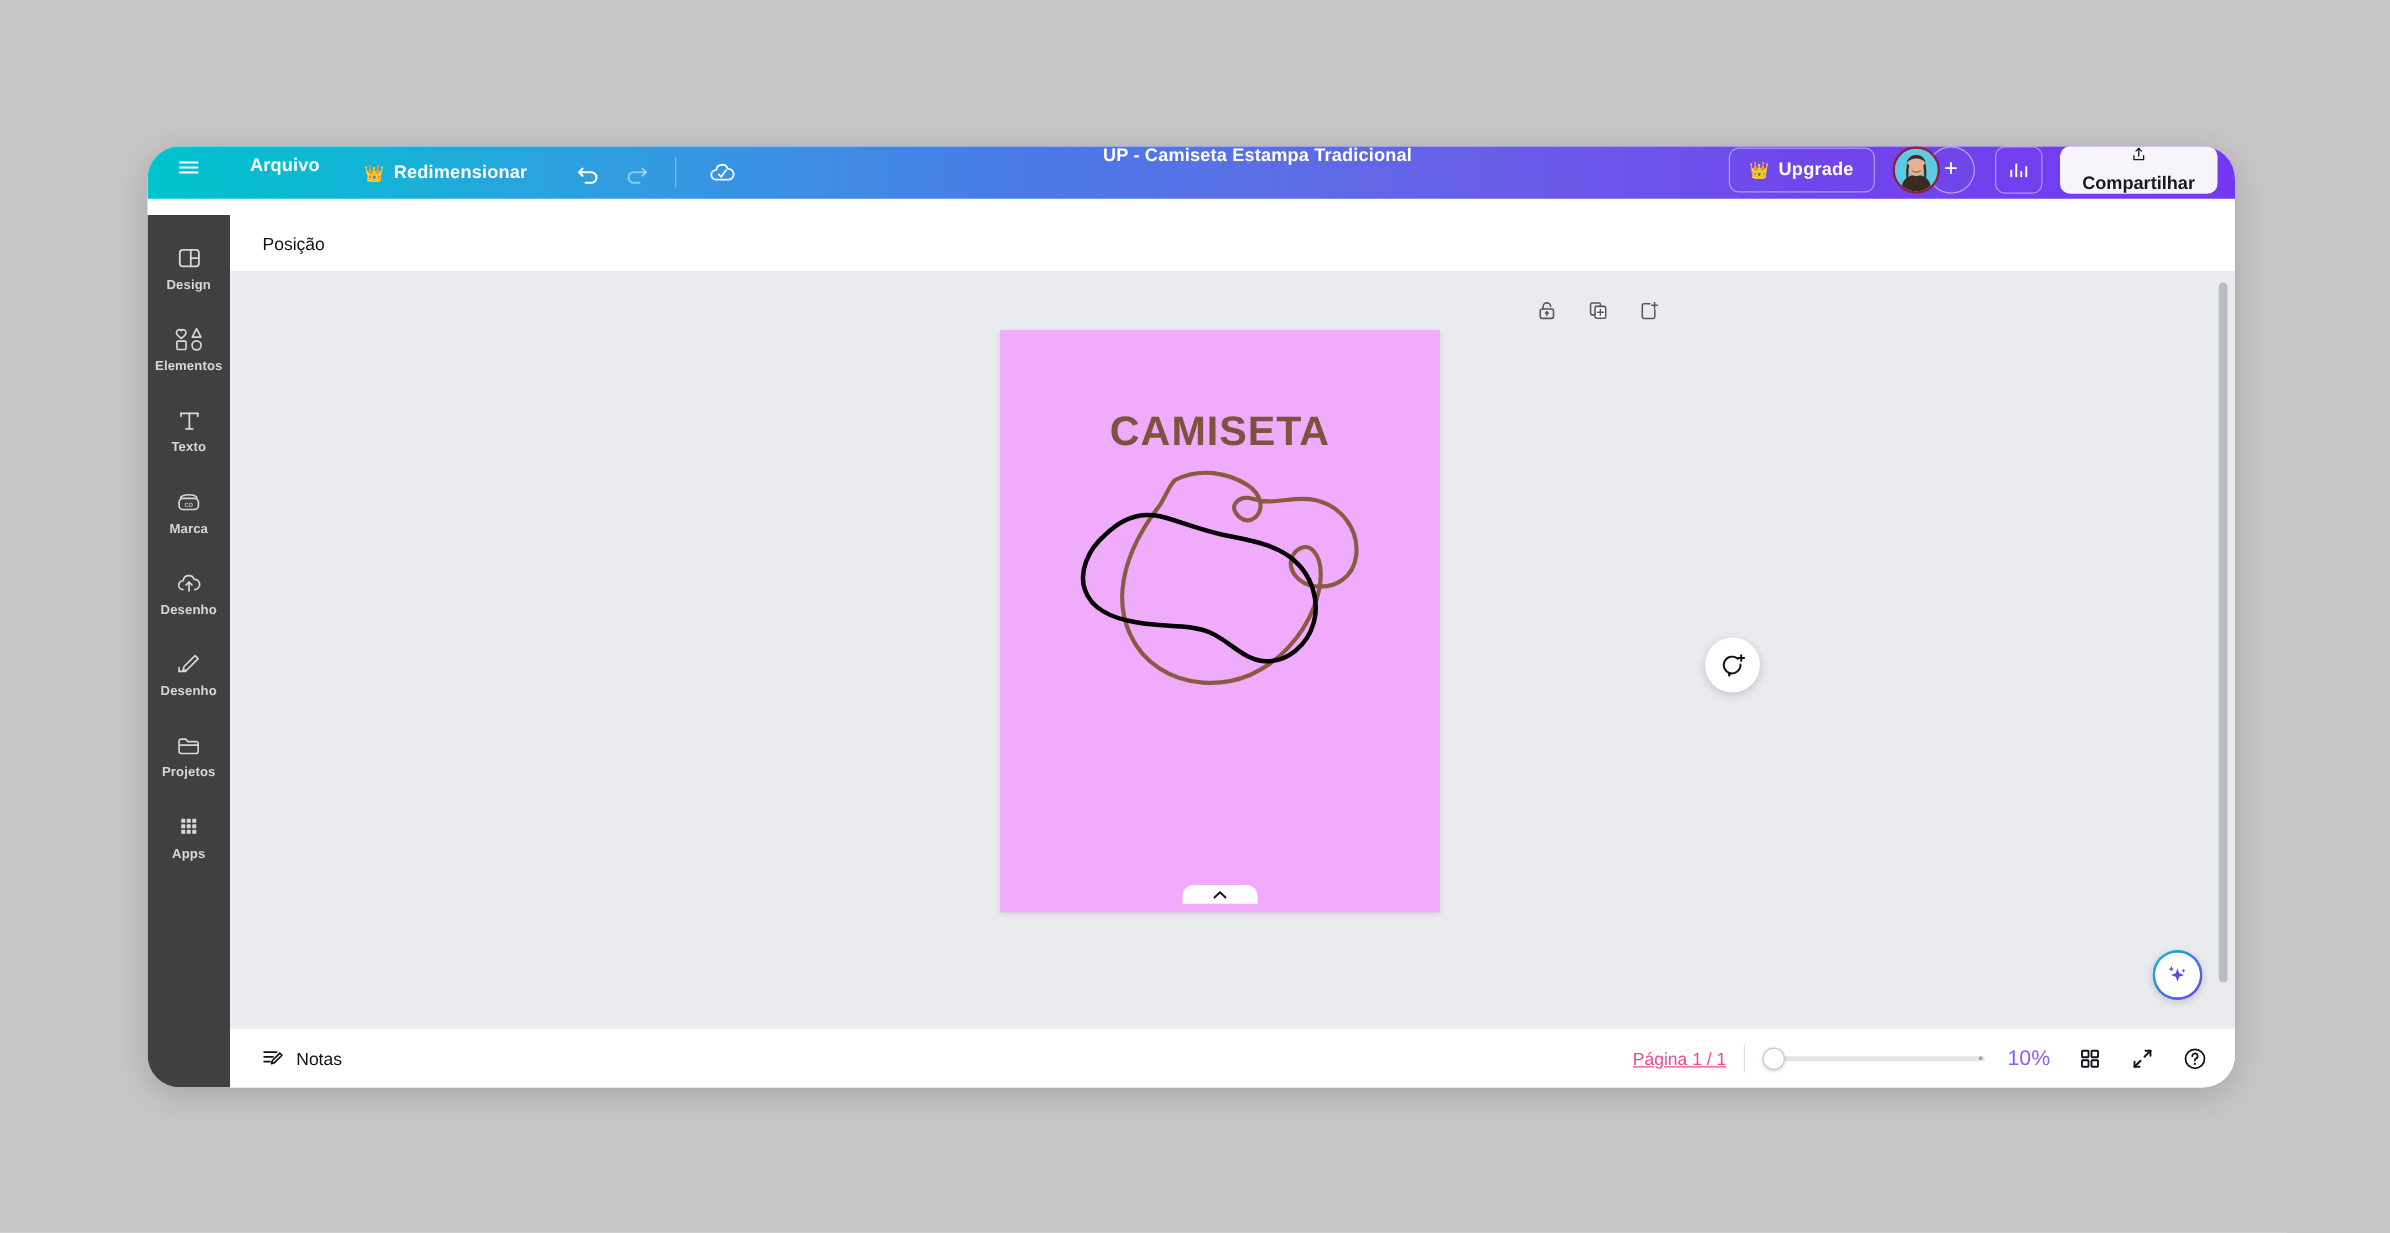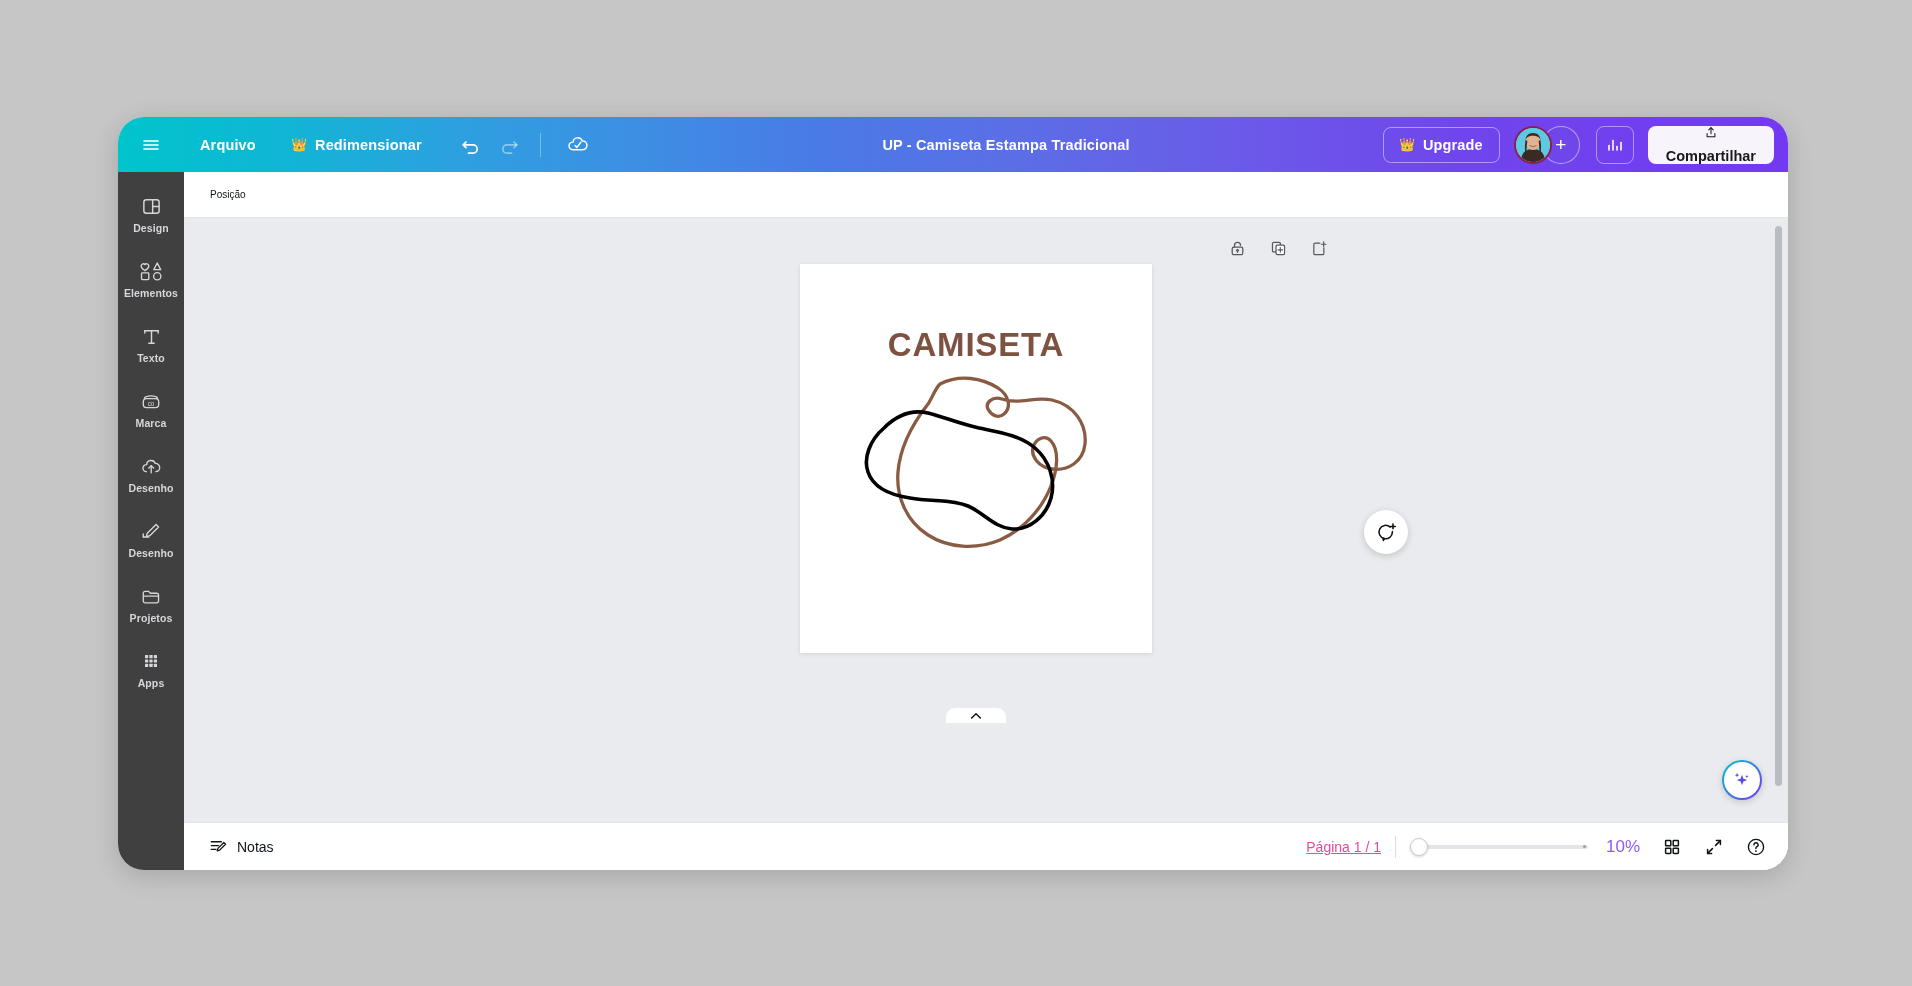--- a/index.html
+++ b/index.html
@@ -22,33 +22,32 @@
     overflow: hidden;
     background: #ffffff;
     box-shadow: 0 6px 26px rgba(0,0,0,0.16);
   }
 
   
   #header {
     position: absolute;
     left: 0; top: 0;
     width: 1670px;
-    height: 55px;
+    height: 42px;
     background: linear-gradient(90deg,
         #00c4cc 0%,
         #0fb7d4 9%,
         #2e9fe0 21%,
         #3d8fe4 31%,
         #4a7ae6 42%,
         #5a6fe6 53%,
         #6a5ce8 66%,
         #7046ec 80%,
         #7339f2 100%);
     display: flex;
-    align-items: center;
   }
   .hdr-icon-btn {
     width: 34px; height: 34px;
     display: flex; align-items: center; justify-content: center;
     border-radius: 6px;
     cursor: pointer;
   }
 
   #hamburger { margin-left: 16px; }
   .hdr-text {
@@ -208,21 +207,21 @@
     height: 46px;
     background: #fff;
     border-bottom: 1px solid #e4e5e8;
     display: flex;
     align-items: center;
   }
   #position-btn {
     margin-left: 15px;
     padding: 6px 11px;
     border-radius: 6px;
-    font-size: 10px;
+    font-size: 14px;
     color: #0e1318;
     cursor: pointer;
     text-align: center;
   }
 
   #canvas-area {
     position: absolute;
     left: 0; top: 46px;
     width: 1604px;
     height: 604px;
@@ -256,22 +255,22 @@
     display: flex; align-items: center; justify-content: center;
     cursor: pointer;
     z-index: 6;
   }
 
   #page {
     position: absolute;
     left: 616px;
     top: 46px;
     width: 352px;
-    height: 389px;
-    background: #ffffff;
+    height: 466px;
+    background: #f0abfc;
     box-shadow: 0 1px 4px rgba(0,0,0,0.10);
   }
 
   #title-text {
     position: absolute;
     left: 0; top: 62px;
     width: 352px;
     text-align: center;
     font-size: 33px;
     font-weight: bold;

